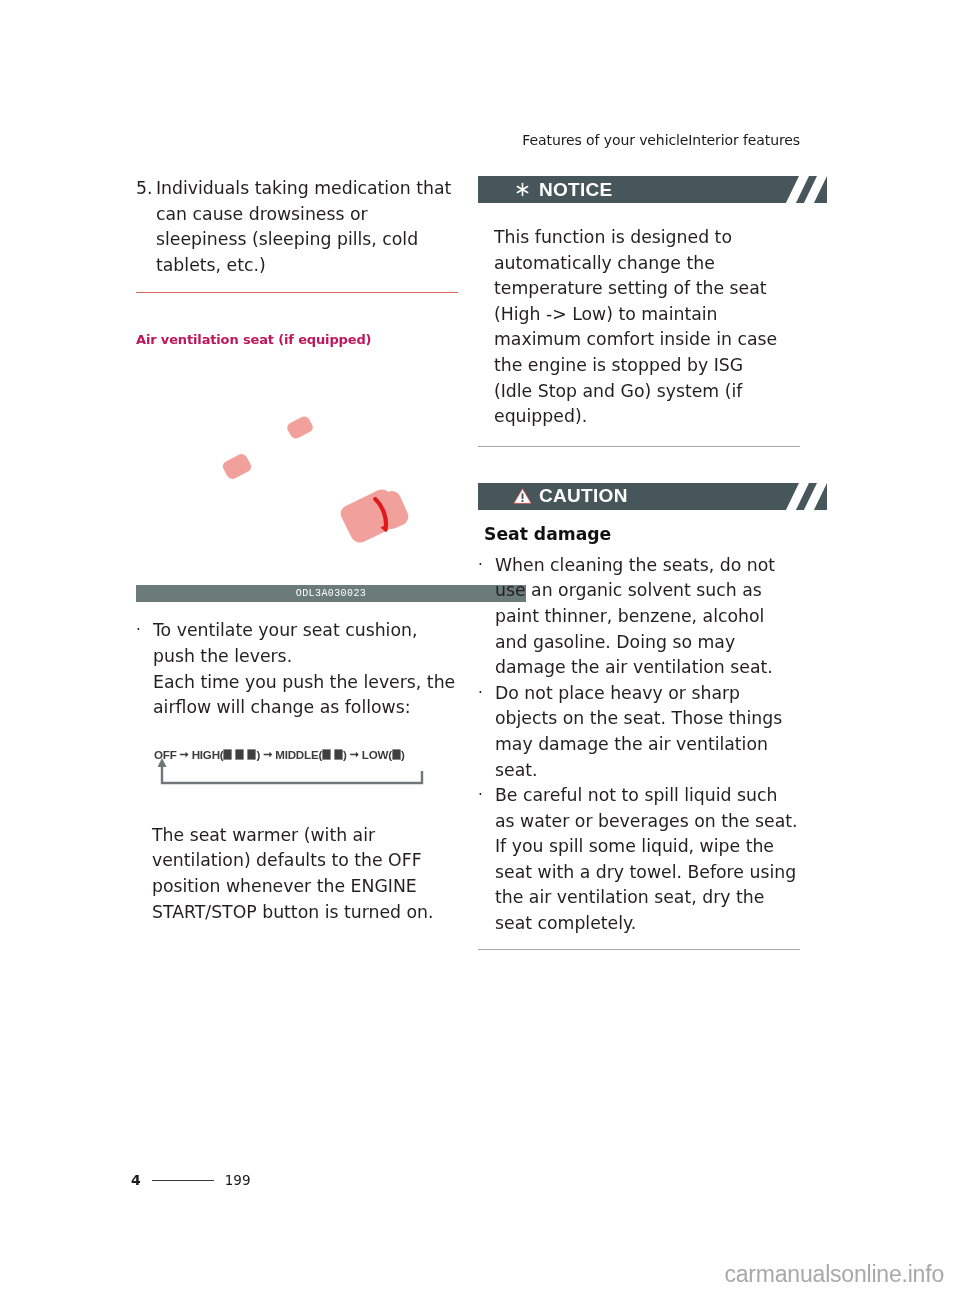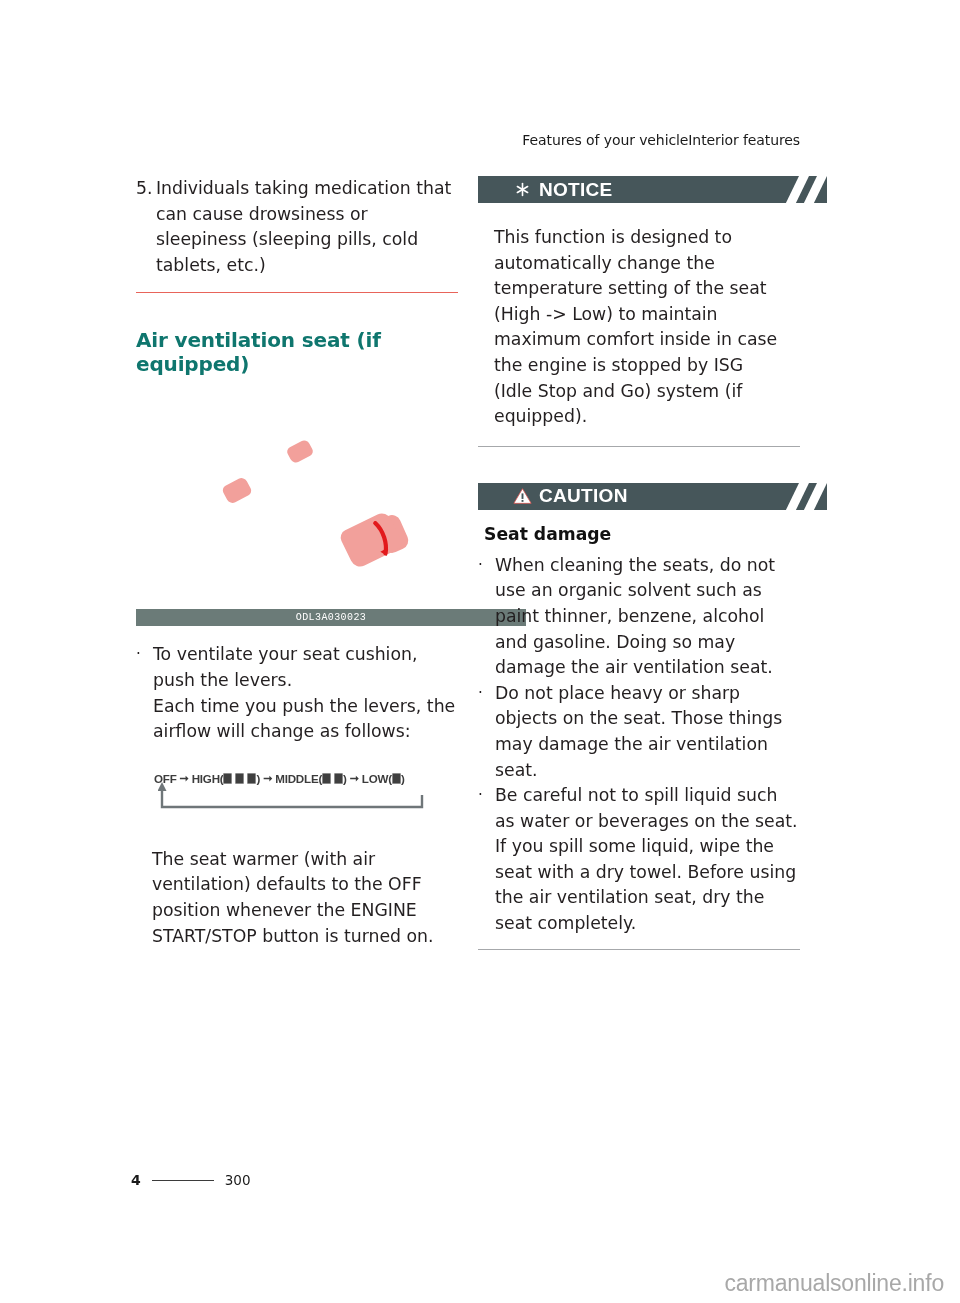--- a/index.html
+++ b/index.html
@@ -74,26 +74,26 @@
   }
 
   .rule-red {
     margin-top: 14px;
     border: 0;
     border-top: 1.4px solid #e8645a;
     width: 100%;
   }
 
   h2.sectionhead {
-    font-size: 20px;
+    font-size: 13px;
     font-weight: bold;
     margin: 0;
     line-height: 24px;
     letter-spacing: -0.15px;
-    color: #0f766e;
+    color: #be185d;
   }
 
   
   .figure {
     position: relative;
     width: 322px;
   }
   .figure-canvas {
     position: relative;
     width: 322px;
@@ -268,21 +268,21 @@
     margin-right: 11px;
   }
   .footer .pgno {
     font-size: 13.5px;
     font-weight: 500;
   }
 
   .watermark {
     position: absolute;
     right: 16px;
-    bottom: 6px;
+    bottom: 15px;
     font-family: "Liberation Sans", sans-serif;
     font-size: 23px;
     color: #a8a8a8;
     letter-spacing: -0.2px;
   }
 </style>
 </head>
 <body>
 
 <div class="page">
@@ -423,18 +423,18 @@
         </div>
       </div>
       <hr class="panel-end">
     </div>
 
   </div>
 
   <div class="footer">
     <span class="chap">4</span>
     <span class="dash"></span>
-    <span class="pgno">300</span>
+    <span class="pgno">199</span>
   </div>
 
   <div class="watermark">carmanualsonline.info</div>
 
 </div>
 
 </body></html>

